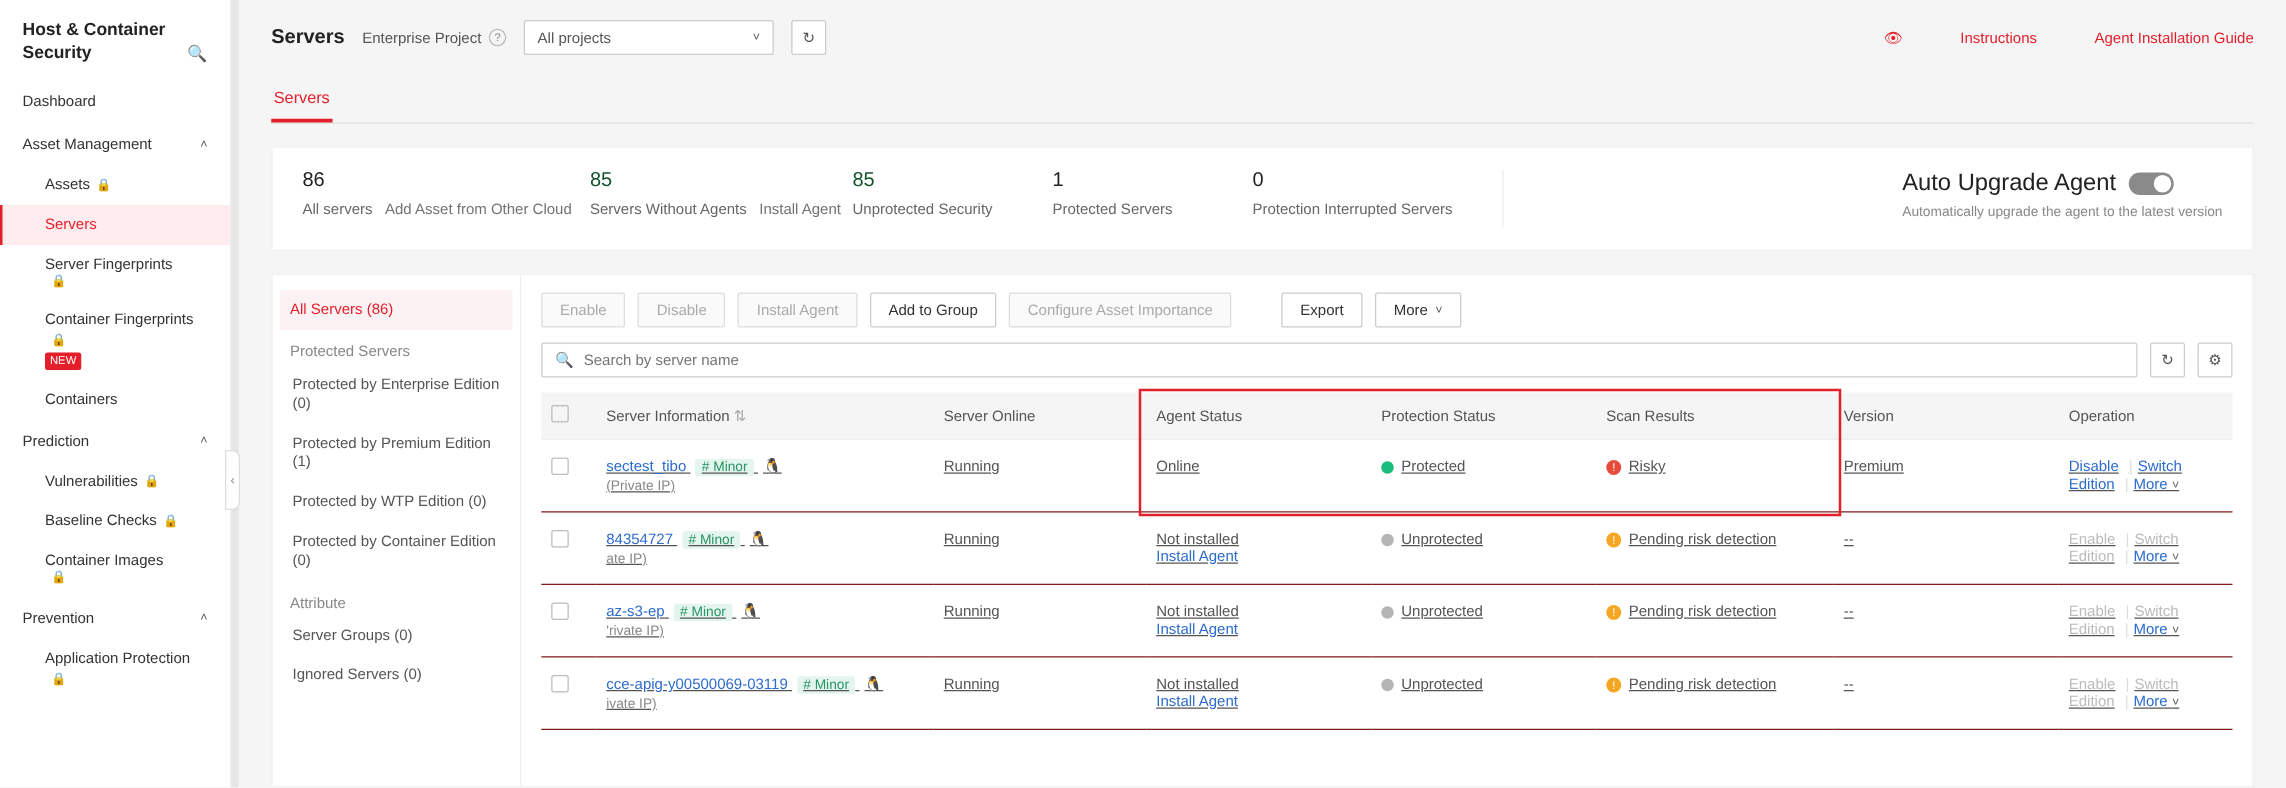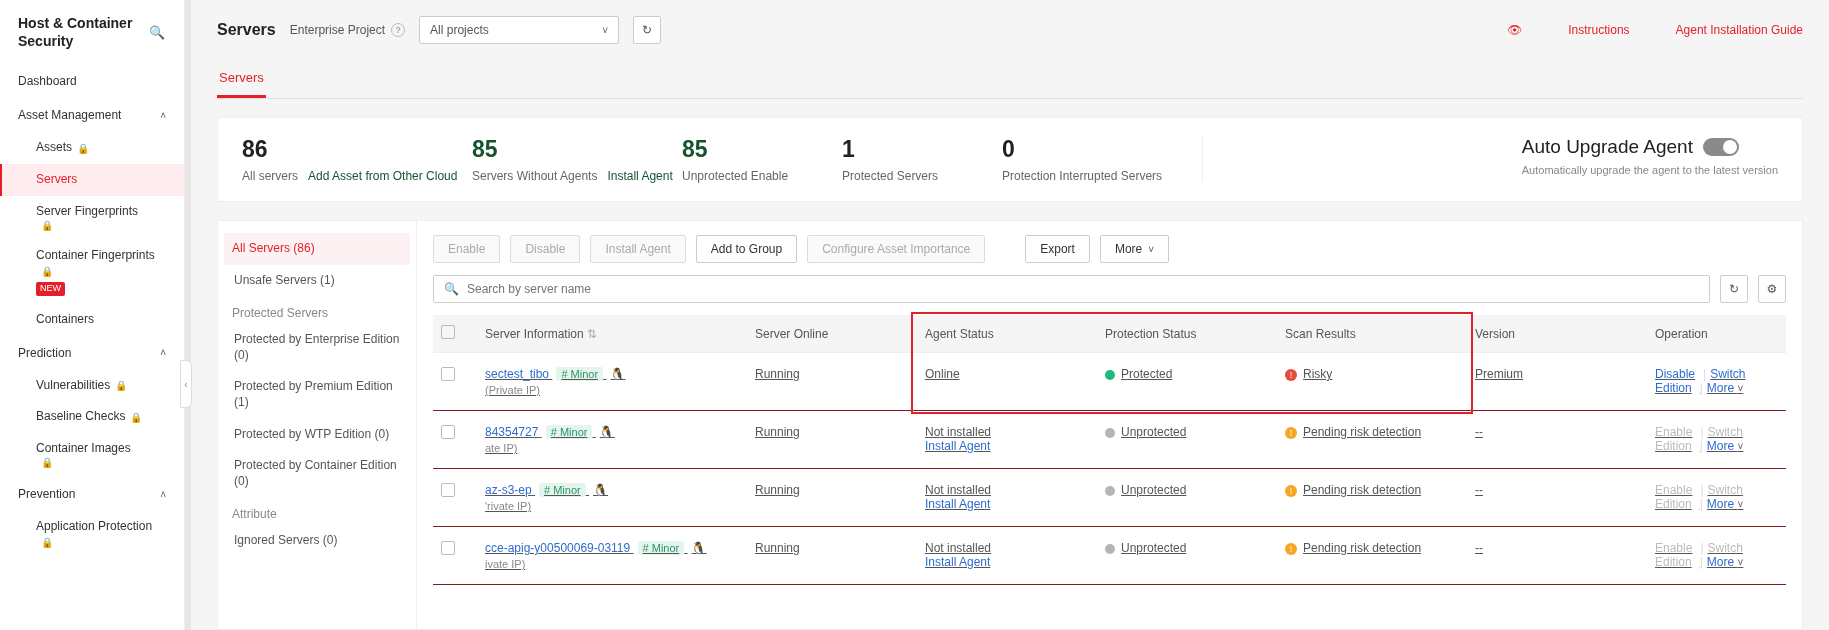--- a/index.html
+++ b/index.html
@@ -1,21 +1,21 @@
 <!DOCTYPE html>
 <html><head>
 <meta charset="utf-8">
 <style>
   * { box-sizing: border-box; margin: 0; padding: 0; }
   body { font-family: -apple-system, BlinkMacSystemFont, "Segoe UI", Arial, sans-serif; font-size: 12px; color: #333; background: #f5f5f5; width: 1829px; height: 630px; overflow: hidden; display: flex; }
   a { text-decoration: none; cursor: pointer; }
 
   
   .sidebar { width: 185px; background: #fff; border-right: 1px solid #eee; height: 100%; padding: 14px 0; display: flex; flex-direction: column; }
-  .sidebar-title-row { display:flex; align-items:center; justify-content:space-between; padding: 0 18px 14px 18px; }
+  .sidebar-title-row { display:flex; align-items:flex-end; justify-content:space-between; padding: 0 18px 14px 18px; }
   .sidebar-title { font-size: 14px; font-weight: 700; color: #222; line-height: 1.3; }
   .sidebar-search-icon { color:#999; font-size:13px; }
   .sidebar-section-head { display:flex; align-items:center; justify-content:space-between; padding: 10px 18px; font-size: 12px; color:#333; cursor:pointer; }
   .sidebar-items { }
   .sidebar-item { display:flex; align-items:center; padding: 8px 18px 8px 36px; font-size:12px; color:#333; cursor:pointer; line-height:1.3; }
   .sidebar-item.active { background:#ffecee; color:#e41f2b; border-left: 2px solid #e41f2b; padding-left:34px;}
   .sidebar-item.wrap { flex-direction:column; align-items:flex-start; }
   .lock-icon { font-size:10px; color:#888; margin-left:5px; }
   .new-badge { display:inline-block; background:#e41f2b; color:#fff; font-size:9px; padding:1px 4px; border-radius:2px; margin-top:3px; }
   .chev { font-size:10px; color:#555; }
@@ -35,24 +35,24 @@
   .header-links { margin-left:auto; display:flex; gap:18px; align-items:center; color:#e41f2b; font-size:12px;}
   .header-links .link { color:#e41f2b;margin-left:28px; }
   .eye-icon { color:#e41f2b; }
   .tabs { margin-top:18px; border-bottom:1px solid #e0e0e0; display:flex; }
   .tab { padding: 8px 2px 10px 2px; margin-right:28px; font-size:13px; color:#555; cursor:pointer;}
   .tab.active { color:#e41f2b; border-bottom:3px solid #e41f2b; font-weight:500;}
 
   .stats-card { margin: 18px 26px 0 26px; background:#fff; border:1px solid #eee; padding: 18px 24px; display:flex; align-items:flex-start; }
   .stat { width: 210px; }
   .stat.first { width:230px;}
-  .stat-num { font-size:23px; font-weight:700; color:#222; }
+  .stat-num { font-size:16px; font-weight:400; color:#222; }
   .stat-num.red { color:#14532d; }
   .stat-label { font-size:12px; color:#666; margin-top:6px; display:flex; gap:10px;}
-  .stat-link { color:#14532d; cursor:pointer; }
+  .stat-link { color:#737373; cursor:pointer; }
   .divider { width:1px; height:46px; background:#eee; margin: 0 40px 0 0;}
   .auto-upgrade { margin-left:auto; }
   .au-title { font-size:19px; color:#222; display:flex; align-items:center; gap:10px;}
   .toggle { width:36px; height:18px; border-radius:10px; background:#8a8a8a; position:relative; }
   .toggle::after{ content:""; position:absolute; right:2px; top:2px; width:14px; height:14px; background:#fff; border-radius:50%; }
   .au-sub { font-size:11px; color:#888; margin-top:6px; }
 
   .body-row { display:flex; margin:18px 26px 0 26px; gap:0; flex:1; min-height:0;}
   .left-panel { width:200px; background:#fff; border:1px solid #eee; padding:12px 14px; font-size:12px; color:#555;}
   .lp-item { padding:8px 2px; cursor:pointer; line-height:1.3;}
@@ -190,21 +190,21 @@
     <div class="stat">
       <div class="stat-num red">85</div>
       <div class="stat-label">
           <span>Servers Without Agents</span> 
           <a class="stat-link">Install Agent</a>
         </div>
     </div>
     <div class="stat" style="width:160px">
       <div class="stat-num red">85</div>
       <div class="stat-label">
-          <span>Unprotected Enable</span>
+          <span>Unprotected Security</span>
         </div>
     </div>
     <div class="stat" style="width:160px">
       <div class="stat-num">1</div>
       <div class="stat-label">
           <span>Protected Servers</span>
         </div>
     </div>
     <div class="stat" style="width:200px">
       <div class="stat-num">0</div>
@@ -218,27 +218,27 @@
           <span>Auto Upgrade Agent</span> 
           <span class="toggle"></span>
         </div>
       <div class="au-sub">Automatically upgrade the agent to the latest version</div>
     </div>
   </div>
 
   <div class="body-row">
     <div class="left-panel">
       <div class="lp-item active">All Servers (86)</div>
-      <div class="lp-item">Unsafe Servers (1)</div>
       <div class="lp-head">Protected Servers</div>
       <div class="lp-item">Protected by Enterprise Edition (0)</div>
       <div class="lp-item">Protected by Premium Edition (1)</div>
       <div class="lp-item">Protected by WTP Edition (0)</div>
       <div class="lp-item">Protected by Container Edition (0)</div>
       <div class="lp-head">Attribute</div>
+      <div class="lp-item">Server Groups (0)</div>
       <div class="lp-item">Ignored Servers (0)</div>
     </div>
 
     <div class="table-panel rel">
       <div class="toolbar">
         <button class="btn disabled">Enable</button>
         <button class="btn disabled">Disable</button>
         <button class="btn disabled">Install Agent</button>
         <button class="btn">Add to Group</button>
         <button class="btn disabled">Configure Asset Importance</button>

